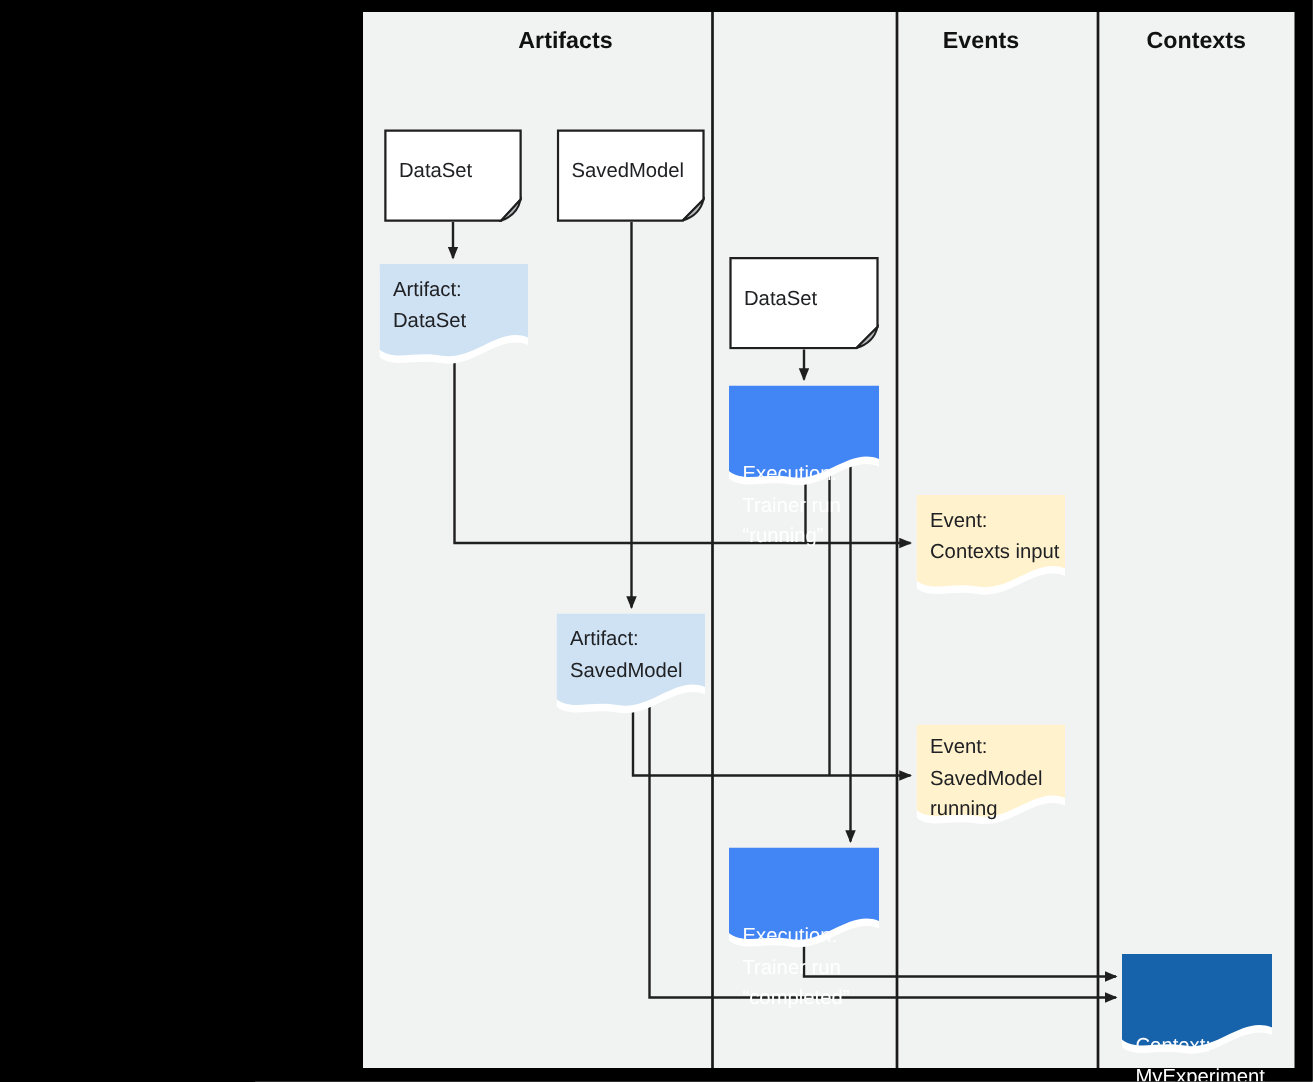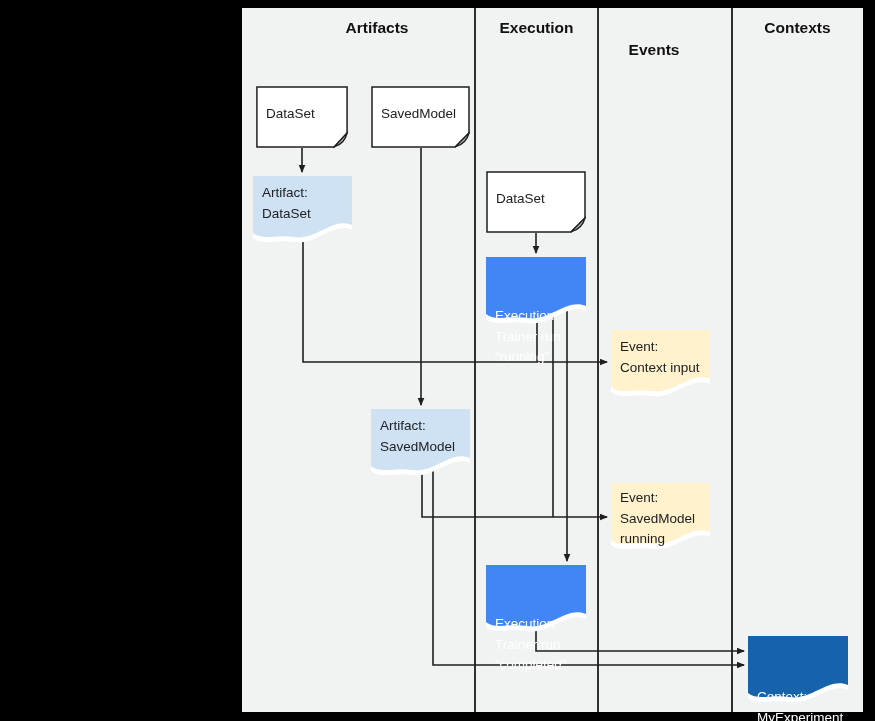--- a/index.html
+++ b/index.html
@@ -3,21 +3,21 @@
 <meta charset="utf-8">
 <style>
   html,body{margin:0;padding:0;background:#000;}
   .stage{position:relative;width:875px;height:721px;background:#000;overflow:hidden;
          font-family:"Liberation Sans","DejaVu Sans",sans-serif;}
   .canvas{position:absolute;left:242px;top:8px;width:621px;height:704px;background:#f1f2f2;}
   .col-header{position:absolute;top:16px;height:24px;display:flex;align-items:center;justify-content:center;
               font-size:15.5px;font-weight:bold;color:#111;z-index:3;}
   .hdr-artifacts{left:242px;width:270px;}
   .hdr-execution{left:475px;width:123px;}
-  .hdr-events{left:598px;width:112px;margin-top:22px;}
+  .hdr-events{left:598px;width:112px;}
   .hdr-contexts{left:732px;width:131px;text-align:right;}
   svg.overlay{position:absolute;left:0;top:0;width:875px;height:721px;z-index:1;pointer-events:none;}
   .overlay path.edge{stroke:#1f1f1f;stroke-width:1.6;fill:none;}
   .overlay path.divider{stroke:#1a1a1a;stroke-width:1.8;fill:none;}
   .node{position:absolute;z-index:2;}
   .node svg{position:absolute;left:0;top:0;width:100%;height:100%;}
   .node .label{position:absolute;left:0;top:0;right:0;padding:7px 9px;font-size:13.5px;line-height:20.5px;color:#202124;}
   .node.doc .label{display:flex;align-items:center;padding:0 0 6px 10px;height:100%;box-sizing:border-box;}
   .node .label span{display:block;white-space:nowrap;}
   .light-text .label{color:#fff;margin-top:44px;}
@@ -30,21 +30,20 @@
   .doc path.body{fill:#ffffff;stroke:#1f1f1f;stroke-width:1.5;}
   .doc path.fold{fill:#b7bbbe;stroke:#1f1f1f;stroke-width:1.3;}
 </style>
 </head>
 <body>
 
 <div class="stage">
   <div class="canvas"></div>
 
   <div class="col-header hdr-artifacts">Artifacts</div>
-  <div class="col-header hdr-execution">Execution</div>
   <div class="col-header hdr-events">Events</div>
   <div class="col-header hdr-contexts">Contexts</div>
 
   <svg class="overlay" viewBox="0 0 875 721">
     <defs>
       <marker id="arr" markerWidth="9" markerHeight="8" refX="7.5" refY="3.5" orient="auto" markerUnits="userSpaceOnUse">
         <path d="M0,0 L8.5,3.5 L0,7 Z" fill="#1f1f1f"></path>
       </marker>
     </defs>
     <path class="divider" d="M475,8 V712"></path>
@@ -116,21 +115,21 @@
     </div>
   </div>
 
   <div class="node tape fill-event" style="left:611px;top:330px;width:99px;height:70px;">
     <svg viewBox="0 0 100 70" preserveAspectRatio="none">
       <path class="shadow" d="M0,5 H100 V54 C80,46 64,70 41,66 C23,63 10,70 0,62 Z"></path>
       <path class="body" d="M0,0 H100 V49 C80,41 64,65 41,61 C23,58 10,65 0,57 Z"></path>
     </svg>
     <div class="label">
       <span>Event:</span>
-      <span>Context input</span>
+      <span>Contexts input</span>
     </div>
   </div>
 
   <div class="node tape fill-artifact" style="left:371px;top:409px;width:99px;height:70px;">
     <svg viewBox="0 0 100 70" preserveAspectRatio="none">
       <path class="shadow" d="M0,5 H100 V54 C80,46 64,70 41,66 C23,63 10,70 0,62 Z"></path>
       <path class="body" d="M0,0 H100 V49 C80,41 64,65 41,61 C23,58 10,65 0,57 Z"></path>
     </svg>
     <div class="label">
       <span>Artifact:</span>

